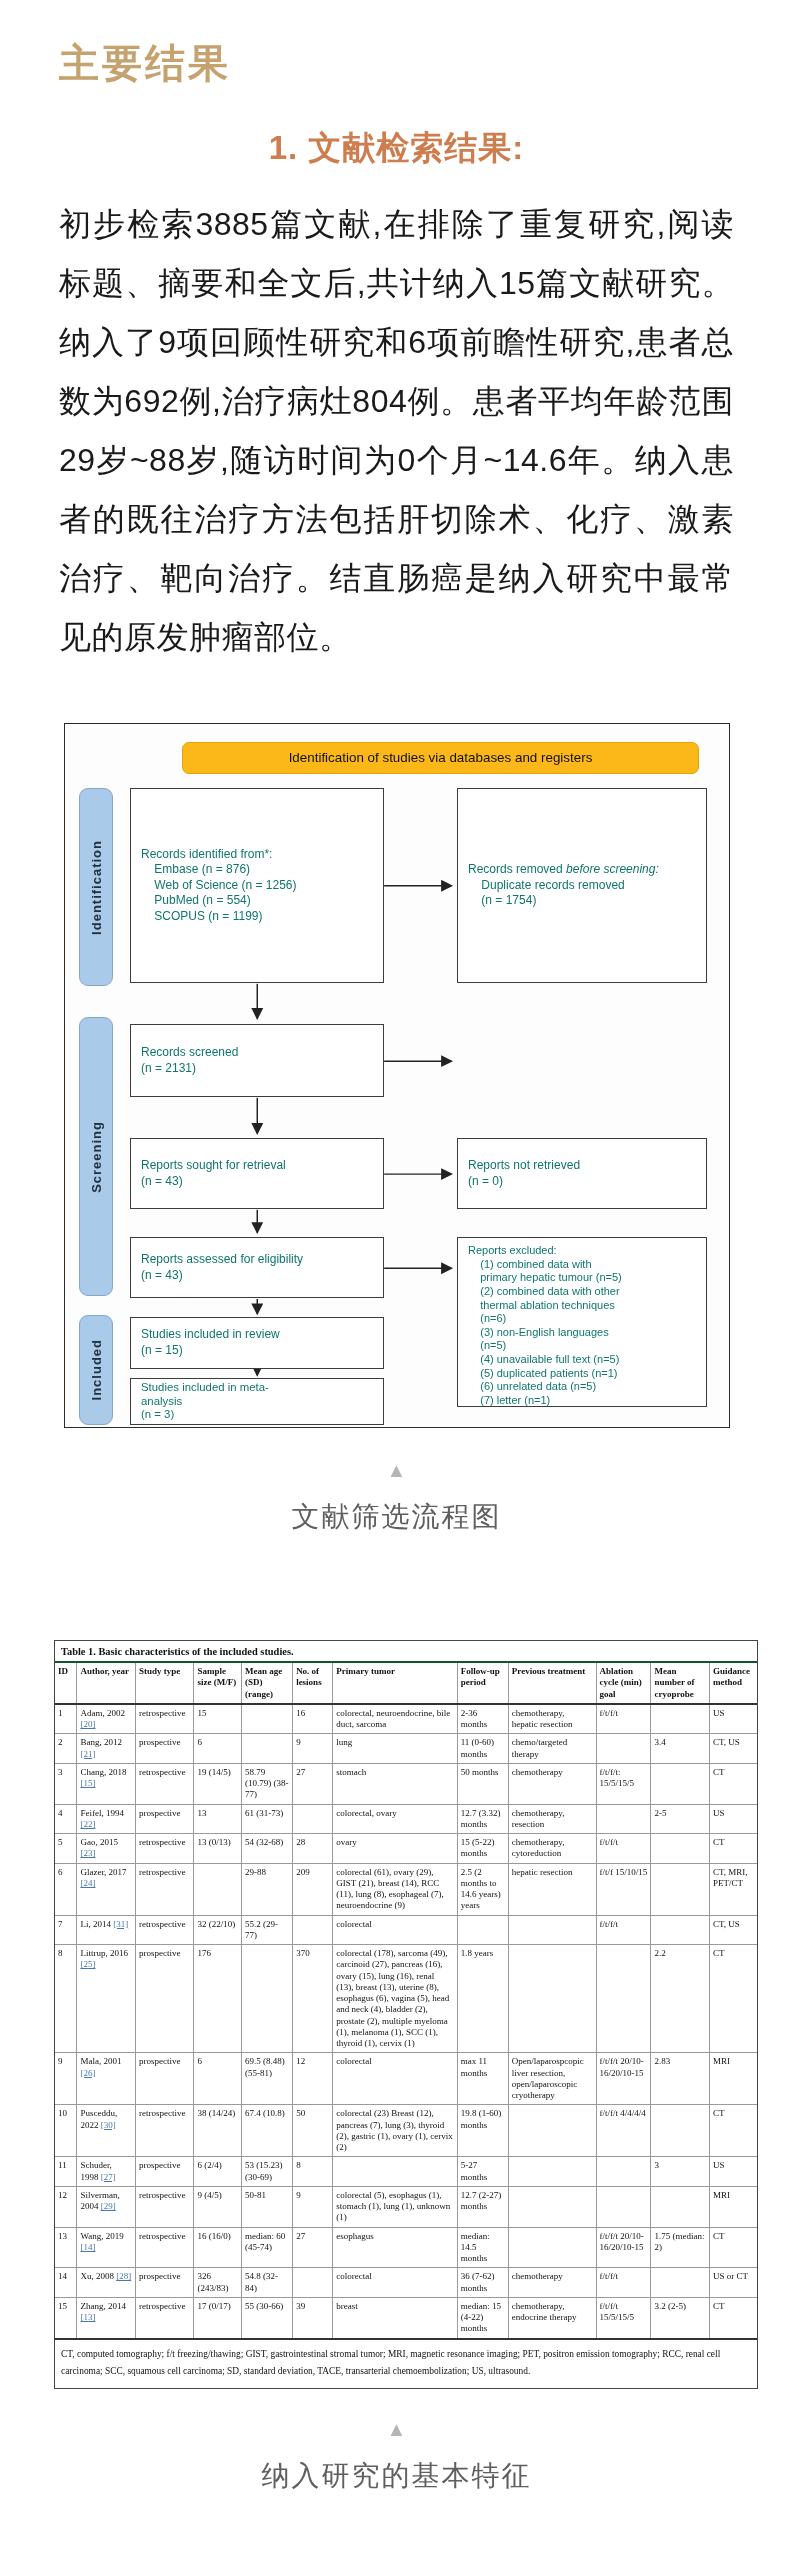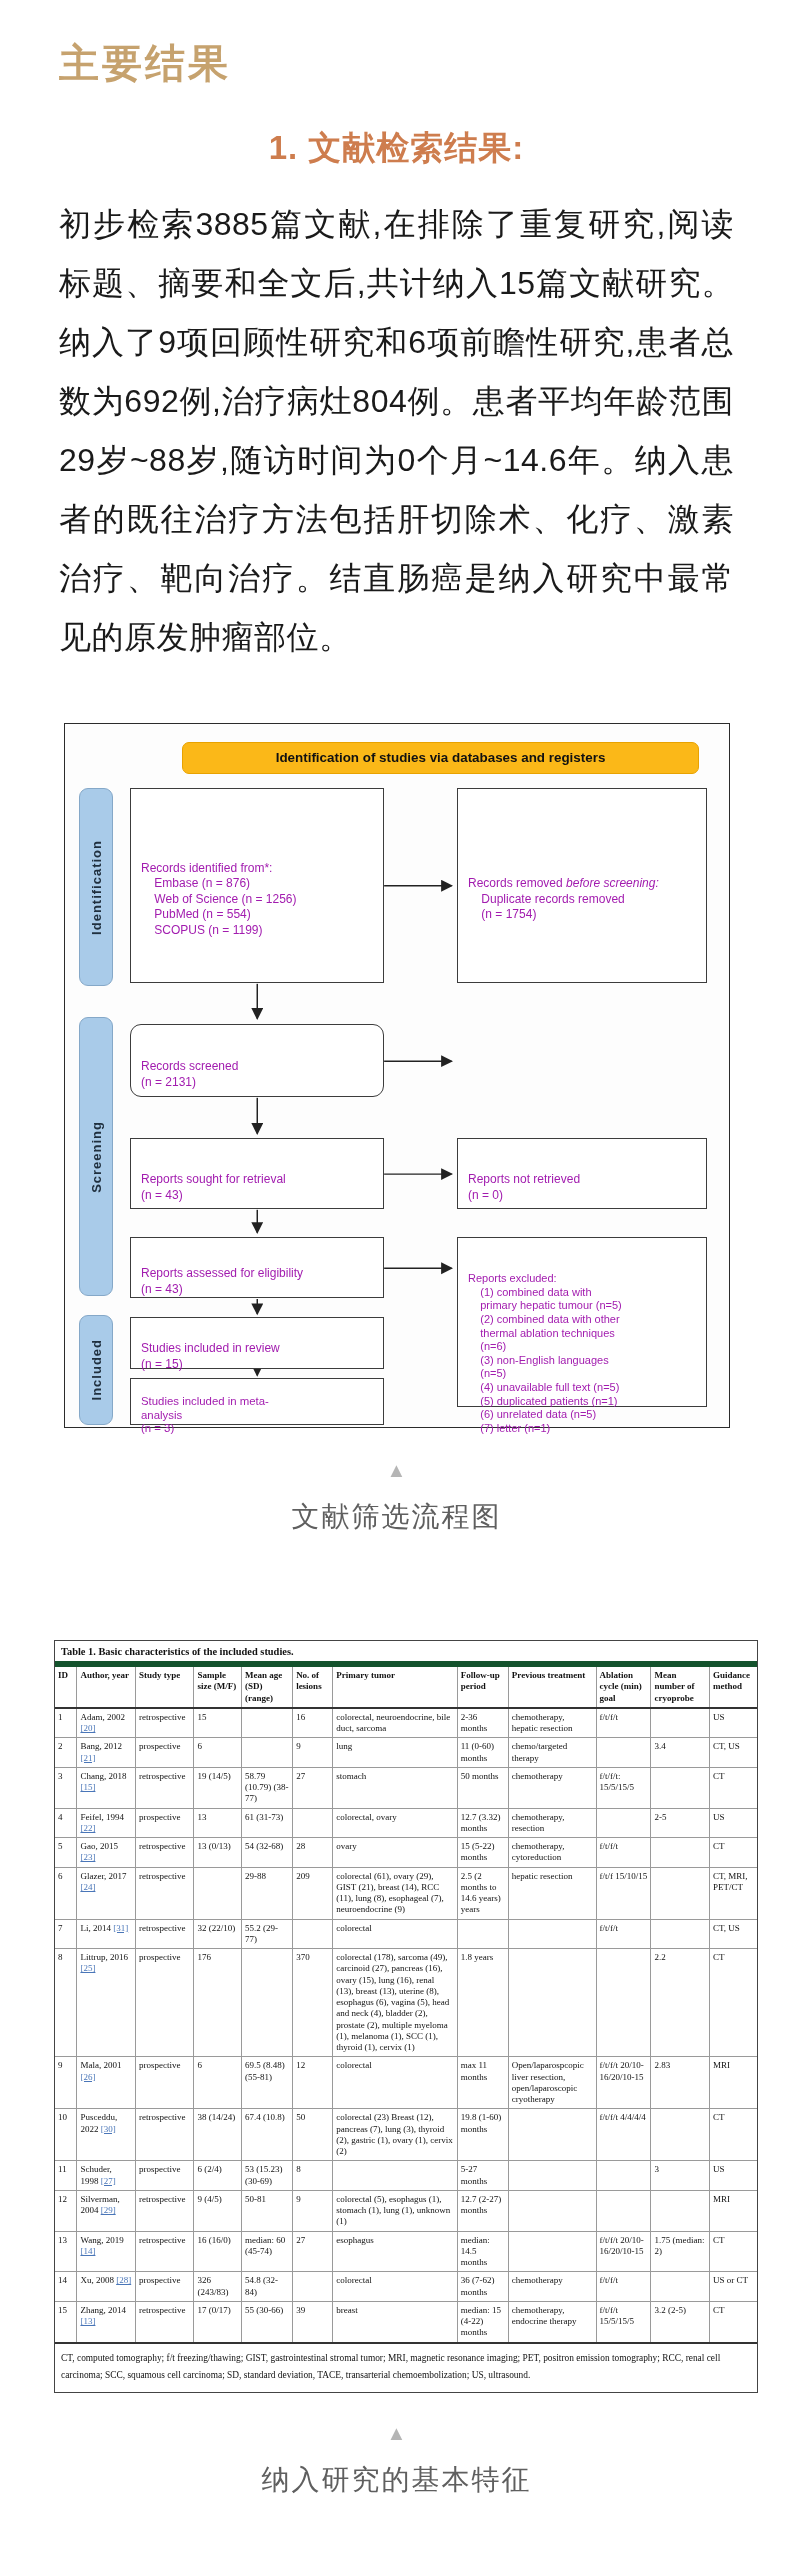--- a/index.html
+++ b/index.html
@@ -22,37 +22,37 @@
   }
 
   
   .flowchart {
     position: relative; margin-top: 56px; margin-left: 5px;
     width: 666px; height: 705px; border: 1px solid #2b2b2b; background: #fdfdfd;
   }
   .banner {
     position: absolute; left: 117px; top: 18px; width: 517px; height: 32px;
     background: #fbb818; border: 1px solid #e8a200; border-radius: 7px;
-    font-size: 13.4px; font-weight: bold; color: #111; text-align: center;
+    font-size: 13.4px; font-weight: normal; color: #111; text-align: center;
     line-height: 30px; z-index: 2;
   }
   .side-label {
     position: absolute; left: 14px; width: 34px;
     background: #a9cbe9; border: 1px solid #85a8c8; border-radius: 9px;
     display: flex; align-items: center; justify-content: center; z-index: 2;
   }
   .side-label span {
     writing-mode: vertical-rl; transform: rotate(180deg);
     font-size: 13px; font-weight: bold; color: #20303f; letter-spacing: 1px;
   }
   .fbox {
     position: absolute; background: #fff; border: 1.5px solid #3c3c3c;
     display: flex; align-items: center; padding: 4px 10px; z-index: 1;
   }
-  .ftext { white-space: pre-wrap; font-size: 12px; color: #a21caf; line-height: 1.3; margin-top: 28px; }
+  .ftext { white-space: pre-wrap; font-size: 12px; color: #0f766e; line-height: 1.3; }
   .fbox.tall { align-items: flex-start; }
   .fbox.tall .ftext { font-size: 11px; line-height: 1.24; }
   .em { font-style: italic; }
   .arrow-layer { position: absolute; left: 0; top: 0; z-index: 0; }
 
   .caption-block { margin: 32px -59px 0 -59px; text-align: center; }
   .tri { font-size: 20px; color: #b5b5b5; line-height: 1; }
   .img-caption { margin-top: 18px; font-size: 28px; color: #5f5f5f; letter-spacing: 2px; }
 
   
@@ -64,21 +64,21 @@
   .t-title { font-size: 10.4px; font-weight: bold; padding: 5px 6px 4px 6px; }
   .journal-table table {
     width: 100%; border-collapse: collapse; table-layout: fixed;
     font-size: 9px; line-height: 1.25;
   }
   .journal-table th, .journal-table td {
     vertical-align: top; text-align: left; padding: 3px 3px;
     border-left: 1px solid #9a9a9a; overflow-wrap: break-word;
   }
   .journal-table th:first-child, .journal-table td:first-child { border-left: none; }
-  .journal-table thead tr { border-top: 6px solid #14532d; border-bottom: 2px solid #333; margin-left: 12px; }
+  .journal-table thead tr { border-top: 2px solid #14532d; border-bottom: 2px solid #333; margin-left: 12px; }
   .journal-table th { font-weight: bold; }
   .journal-table tbody tr { border-top: 1px solid #9a9a9a; }
   .journal-table tbody tr:first-child { border-top: none; }
   .journal-table tbody tr:last-child { border-bottom: 2px solid #333; }
   .ref { color: #4a76b8; text-decoration: underline; }
   .footnote { font-size: 9.4px; padding: 6px 6px 7px 6px; line-height: 1.9; }
 </style>
 </head>
 <body>
 
@@ -123,21 +123,21 @@
     Embase (n = 876)
     Web of Science (n = 1256)
     PubMed (n = 554)
     SCOPUS (n = 1199)</div>
     </div>
     <div class="fbox" style="left:392px; top:64px; width:250px; height:195px;">
       <div class="ftext"><span>Records removed </span><span class="em">before screening:</span><br><span>    Duplicate records removed
     (n = 1754)</span></div>
     </div>
 
-    <div class="fbox" style="left:65px; top:300px; width:254px; height:73px;border-radius:11px;">
+    <div class="fbox" style="left:65px; top:300px; width:254px; height:73px;">
       <div class="ftext">Records screened
 (n = 2131)</div>
     </div>
 
     <div class="fbox" style="left:65px; top:414px; width:254px; height:71px;">
       <div class="ftext">Reports sought for retrieval
 (n = 43)</div>
     </div>
     <div class="fbox" style="left:392px; top:414px; width:250px; height:71px;">
       <div class="ftext">Reports not retrieved

